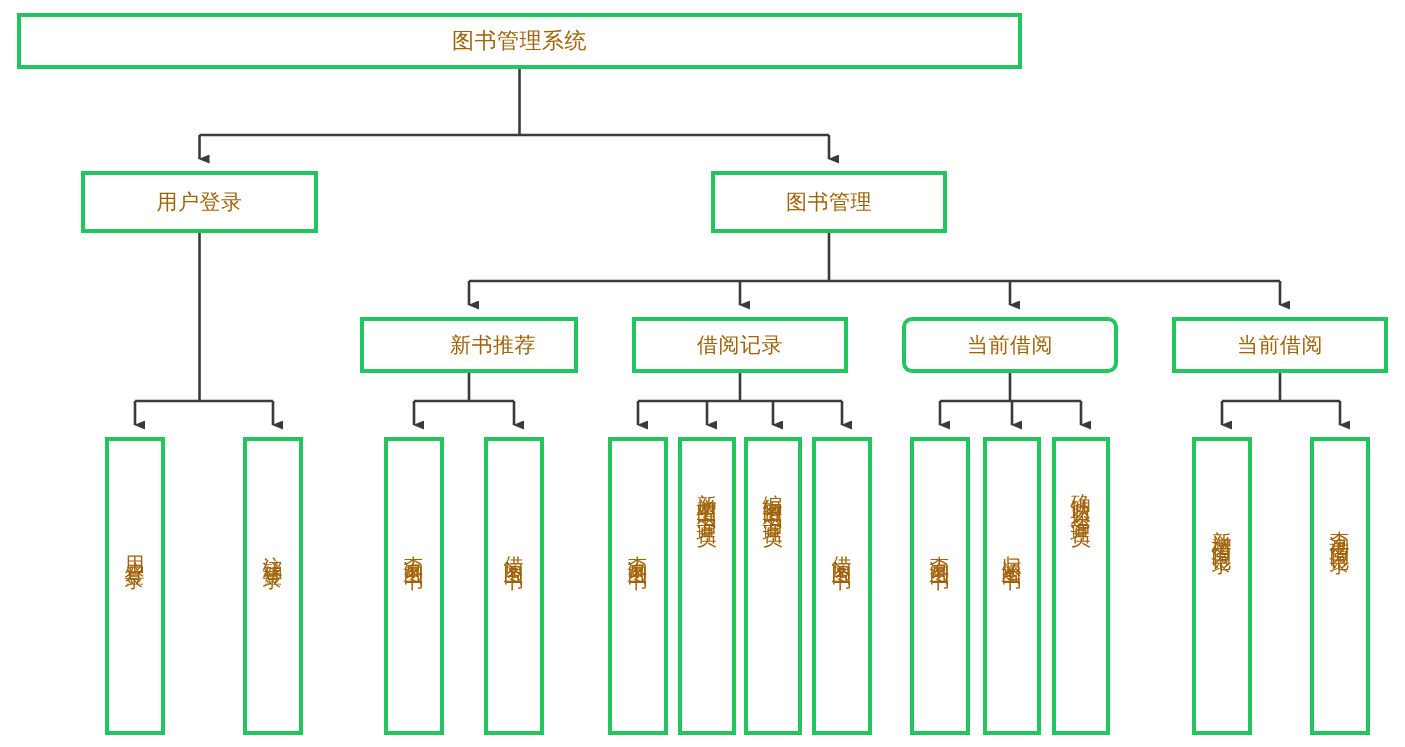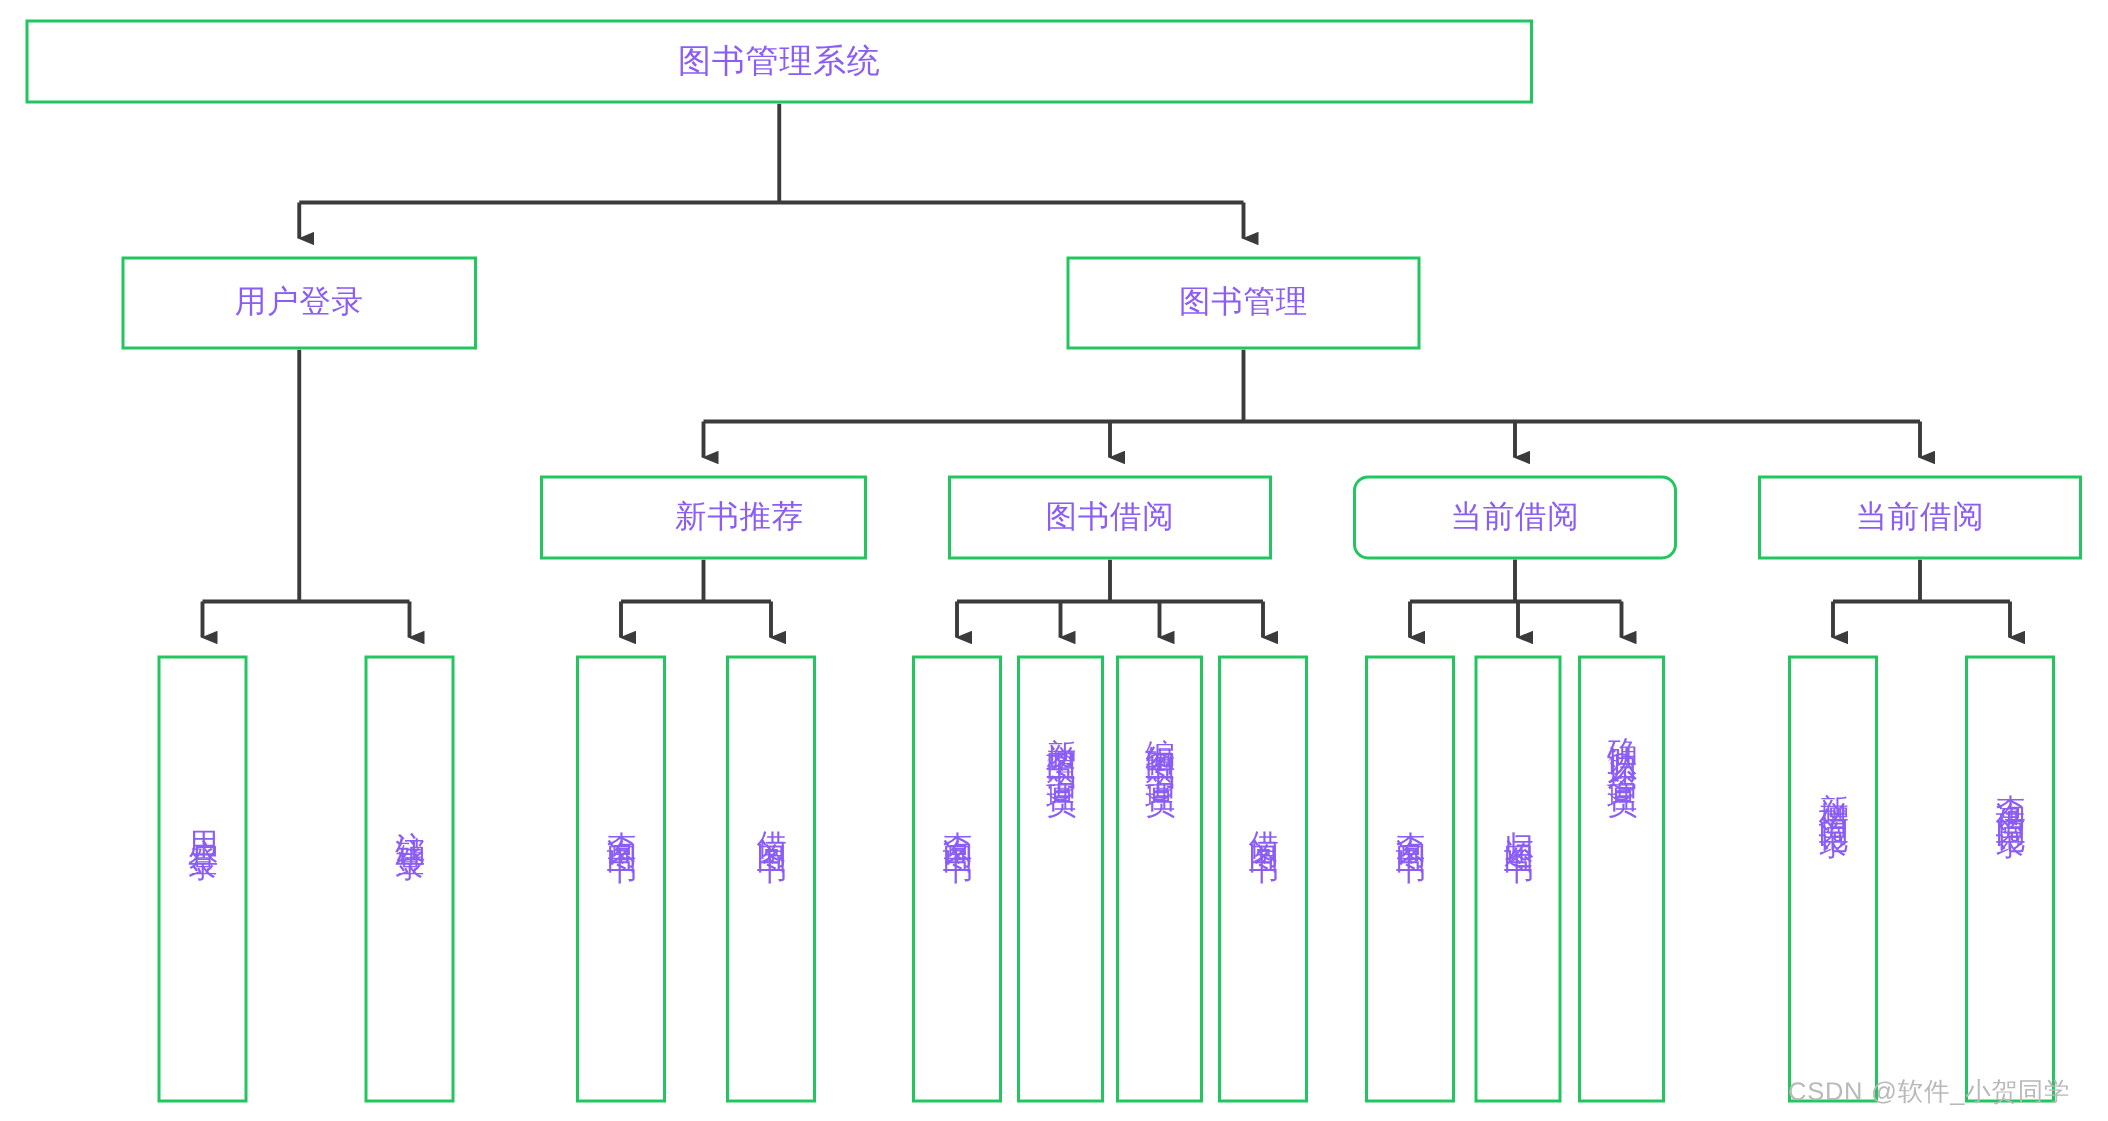--- a/index.html
+++ b/index.html
@@ -22,25 +22,25 @@
     left: 0;
     top: 0;
     width: 1405px;
     height: 747px;
     pointer-events: none;
   }
   .node {
     position: absolute;
     box-sizing: border-box;
     background: #ffffff;
-    border: 2px solid #22c55e;
+    border: 4px solid #22c55e;
     display: flex;
     align-items: center;
     justify-content: center;
-    color: #8b5cf6;
+    color: #a16207;
   }
   .node .label {
     display: block;
     text-align: center;
     line-height: 1.18;
     white-space: nowrap;
   }
   
   .node.horiz .label {
     font-size: 21px;
@@ -127,21 +127,21 @@
       <div class="node horiz" style="left: 81px; top: 171px; width: 237px; height: 62px;">
         <span class="label">用户登录</span>
       </div>
       <div class="node horiz" style="left: 711px; top: 171px; width: 236px; height: 62px;">
         <span class="label">图书管理</span>
       </div>
       <div class="node horiz" style="left: 360px; top: 317px; width: 218px; height: 56px; padding-left: 48px;">
         <span class="label">新书推荐</span>
       </div>
       <div class="node horiz" style="left: 632px; top: 317px; width: 216px; height: 56px;">
-        <span class="label">图书借阅</span>
+        <span class="label">借阅记录</span>
       </div>
       <div class="node horiz" style="left: 902px; top: 317px; width: 216px; height: 56px; border-radius: 10px;">
         <span class="label">当前借阅</span>
       </div>
       <div class="node horiz" style="left: 1172px; top: 317px; width: 216px; height: 56px;">
         <span class="label">当前借阅</span>
       </div>
       <div class="node vert" style="left: 105px; top: 437px; width: 60px; height: 298px; padding-top: 99px;">
         <span class="label">用户登录</span>
       </div>
@@ -176,14 +176,13 @@
         <span class="label">确认归还（管理员）</span>
       </div>
       <div class="node vert" style="left: 1192px; top: 437px; width: 60px; height: 298px; padding-top: 74px;">
         <span class="label">新增借阅记录</span>
       </div>
       <div class="node vert" style="left: 1310px; top: 437px; width: 60px; height: 298px; padding-top: 74px;">
         <span class="label">查询借阅记录</span>
       </div>
     </div>
 
-  <div class="watermark" style="left: 1192px; top: 716px;">CSDN @软件_小贺同学</div>
 </div>
 
 </body></html>

